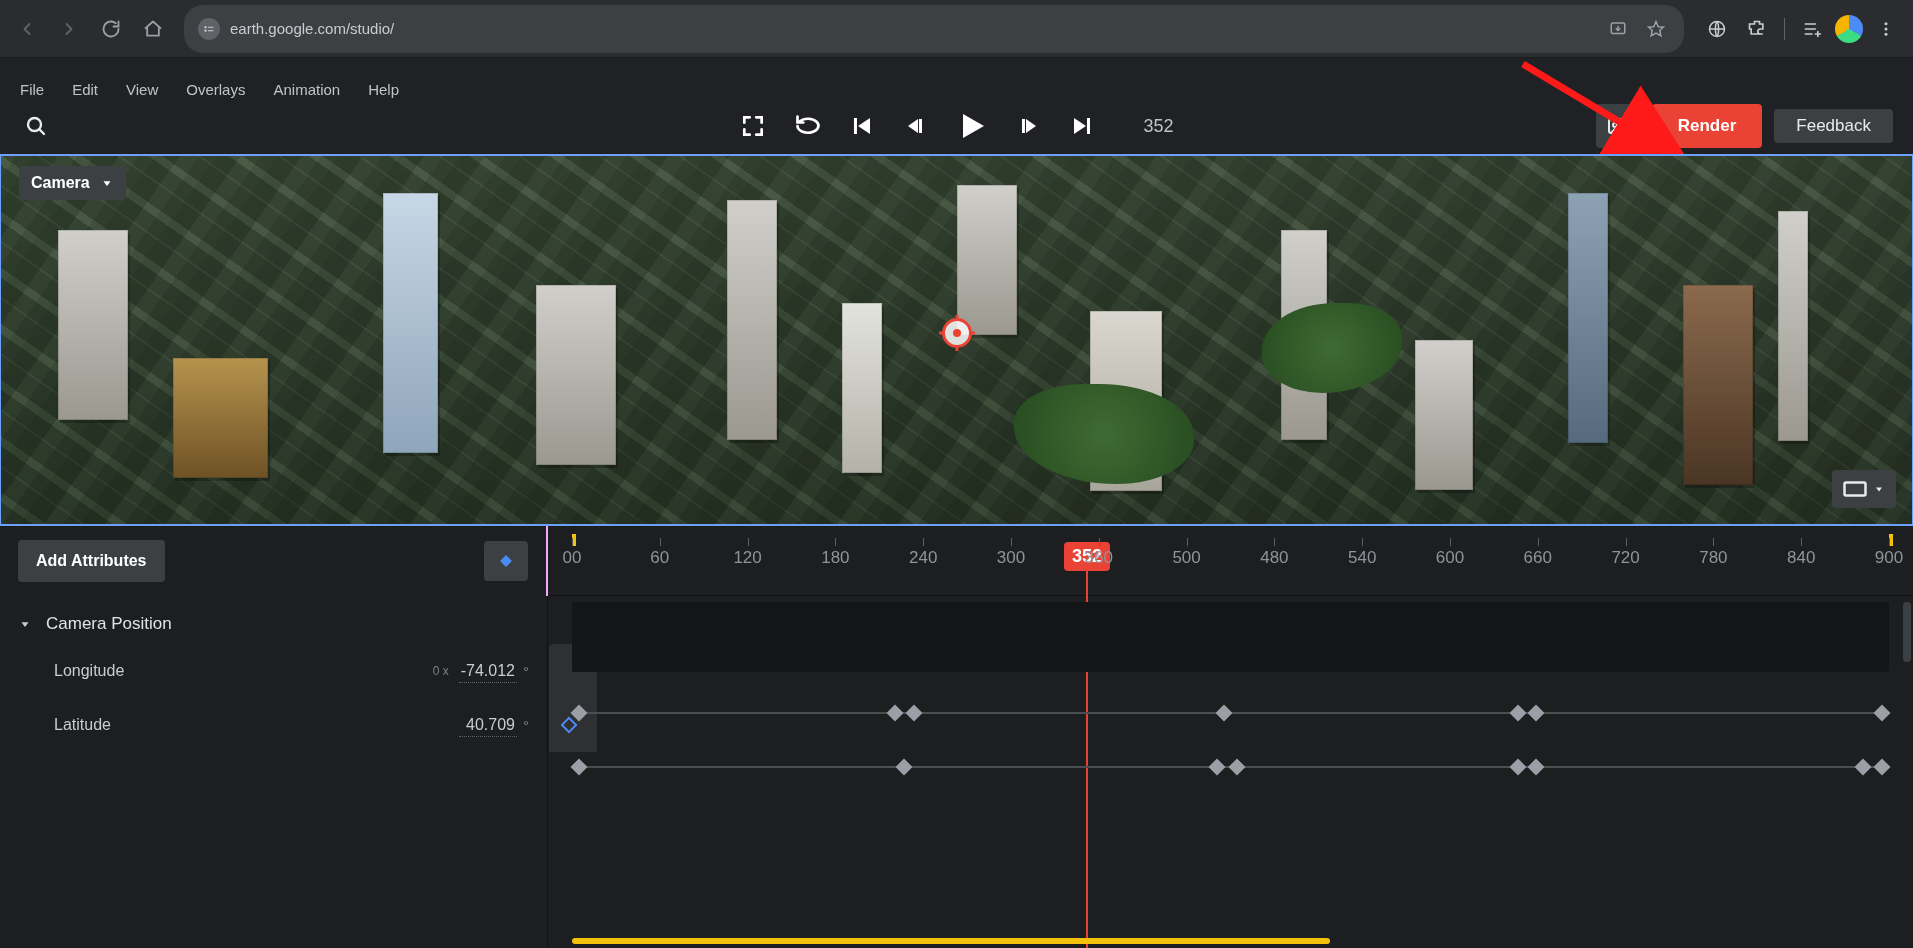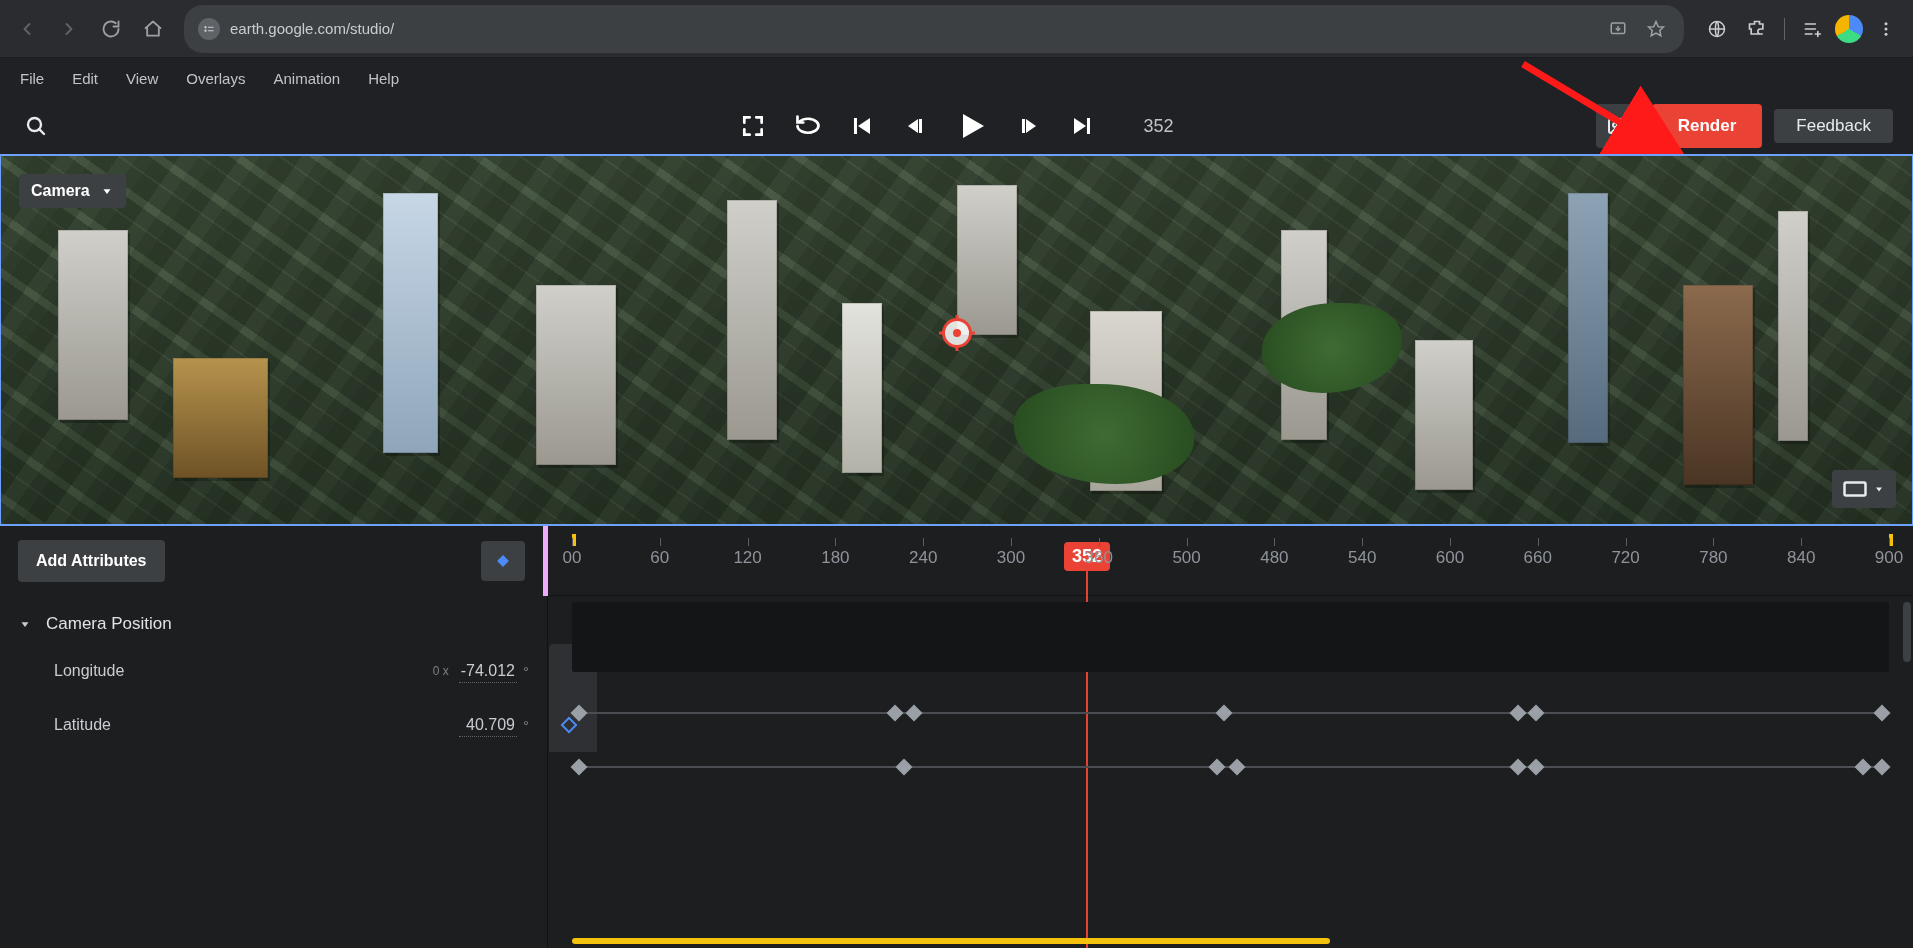--- a/index.html
+++ b/index.html
@@ -17,21 +17,21 @@
     padding:0 14px; gap:10px; margin:0 8px 0 6px; color:#c9ccd1;
   }
   .site-chip { width:22px; height:22px; border-radius:50%; background:#5f6368; display:flex;align-items:center;justify-content:center;font-size:11px;}
   .addr-text { flex:1; font-size:15px; color:#c9ccd1; }
   .chrome-right { display:flex; align-items:center; gap:6px; }
   .chrome-right .nav-btn { color:#c9ccd1; }
   .chrome-sep { width:1px; height:22px; background:#5f6368; margin:0 4px; }
   .avatar { width:28px; height:28px; border-radius:50%; background: conic-gradient(#4c8bf5 0 120deg,#3ddc84 120deg 240deg,#f4b400 240deg 360deg); cursor:pointer;}
 
   
-  .menu-bar { height:40px; display:flex; align-items:center; padding:0 20px; gap:28px; font-size:15px; color:#c0c3c8; }
+  .menu-bar { height:40px; display:flex; align-items:flex-end; padding:0 20px; gap:28px; font-size:15px; color:#c0c3c8; }
   .menu-item { cursor:pointer; }
 
   
   .toolbar { height:56px; display:flex; align-items:center; padding:0 20px; gap:10px; position:relative; }
   .toolbar .search-btn { width:32px; height:32px; color:#e8eaed; cursor:pointer; display:flex;align-items:center;justify-content:center;}
   .play-controls { position:absolute; left:50%; transform:translateX(-50%); display:flex; align-items:center; gap:28px; }
   .pc-btn { color:#fff; cursor:pointer; display:flex; align-items:center; justify-content:center; }
   .frame-num { color:#bfc3c8; font-size:18px; margin-left:22px; }
   .toolbar-right { margin-left:auto; display:flex; align-items:center; gap:12px; }
   .snapshot-btn { width:44px; height:44px; background:#3c4043; border-radius:4px; display:flex;align-items:center;justify-content:center; cursor:pointer; color:#e8eaed;}
@@ -65,33 +65,33 @@
   .bld.b7{left:50%;top:8%;width:60px;height:150px;}
   .bld.b8{left:57%;top:42%;width:72px;height:180px;background:linear-gradient(#d9d7cf,#a8a69b);}
   .bld.b9{left:67%;top:20%;width:46px;height:210px;}
   .bld.b10{left:74%;top:50%;width:58px;height:150px;}
   .bld.b11{left:82%;top:10%;width:40px;height:250px;background:linear-gradient(#8ea2b5,#566a7e);}
   .bld.b12{left:88%;top:35%;width:70px;height:200px;background:linear-gradient(#8b6a4d,#4a3524);}
   .bld.b13{left:93%;top:15%;width:30px;height:230px;}
   .green1{position:absolute;left:53%;top:62%;width:180px;height:100px;background:radial-gradient(circle,#3f6b33,#264a1f);border-radius:40% 55% 45% 60%;}
   .green2{position:absolute;left:66%;top:40%;width:140px;height:90px;background:radial-gradient(circle,#3f6b33,#264a1f);border-radius:55% 40% 60% 45%;}
 
-  .camera-chip { position:absolute; top:18px; left:18px; background:#3c4043; border-radius:4px; padding:8px 12px; display:flex; align-items:center; gap:10px; font-size:16px; font-weight:600; color:#fff; cursor:pointer;}
+  .camera-chip { position:absolute; top:10px; left:18px; background:#3c4043; border-radius:4px; padding:8px 12px; display:flex; align-items:center; gap:10px; font-size:16px; font-weight:600; color:#fff; cursor:pointer;}
   .camera-chip svg { flex-shrink:0; }
   .target-marker { position:absolute; top:48%; left:50%; transform:translate(-50%,-50%); width:30px; height:30px; border:3px solid #ea4335; border-radius:50%; background:rgba(255,255,255,.85); display:flex;align-items:center;justify-content:center;}
   .target-marker::after{content:"";width:8px;height:8px;background:#ea4335;border-radius:50%;}
   .target-marker .tick{position:absolute;width:3px;height:6px;background:#ea4335;}
   .target-marker .t1{top:-6px;left:50%;transform:translateX(-50%);} .target-marker .t2{bottom:-6px;left:50%;transform:translateX(-50%);}
   .target-marker .t3{left:-6px;top:50%;transform:translateY(-50%);width:6px;height:3px;} .target-marker .t4{right:-6px;top:50%;transform:translateY(-50%);width:6px;height:3px;}
   .aspect-chip { position:absolute; bottom:16px; right:16px; background:#3c4043; border-radius:4px; width:64px; height:38px; display:flex;align-items:center;justify-content:center; gap:6px; cursor:pointer; color:#e8eaed;}
 
   
   .timeline-panel { display:flex; height:calc(100% - 58px - 40px - 56px - 372px); min-height:220px; background:#1d1e20; }
   .attr-col { width:548px; flex-shrink:0; background:#1d1e20; display:flex; flex-direction:column; }
-  .attr-header { height:70px; display:flex; align-items:center; padding:0 18px 0 18px; gap:12px; border-right:5px solid #f0abfc;}
+  .attr-header { height:70px; display:flex; align-items:center; padding:0 18px 0 18px; gap:12px; border-right:2px solid #f0abfc;}
   .add-attr-btn { background:#3c4043; border-radius:4px; padding:12px 18px; font-size:16px; font-weight:600; color:#fff; cursor:pointer;}
   .kf-toggle { margin-left:auto; width:44px; height:40px; background:#3c4043; border-radius:4px; display:flex;align-items:center;justify-content:center; cursor:pointer;}
   .attr-body { flex:1; padding:8px 0 0 0; border-right:1px solid #111214;}
   .attr-group-hdr { display:flex; align-items:center; gap:14px; padding:10px 18px; font-size:17px; color:#dfe2e6;}
   .attr-row { position:relative; display:flex; align-items:center; height:54px; padding:0 18px 0 54px; font-size:16px; color:#c9ccd1;}
   .attr-row .val { margin-left:auto; display:flex; align-items:center; gap:6px; }
   .attr-row .unit { color:#7d8085; font-size:15px; }
   .attr-row .prefix { color:#7d8085; font-size:12px; margin-right:4px;}
   .attr-row .value-text { padding:2px 2px; border-bottom:1px dotted #5f6368; min-width:58px; text-align:right;}
   .kf-slot { position:absolute; right:-44px; top:50%; transform:translateY(-50%); width:44px; display:flex; justify-content:center;}

